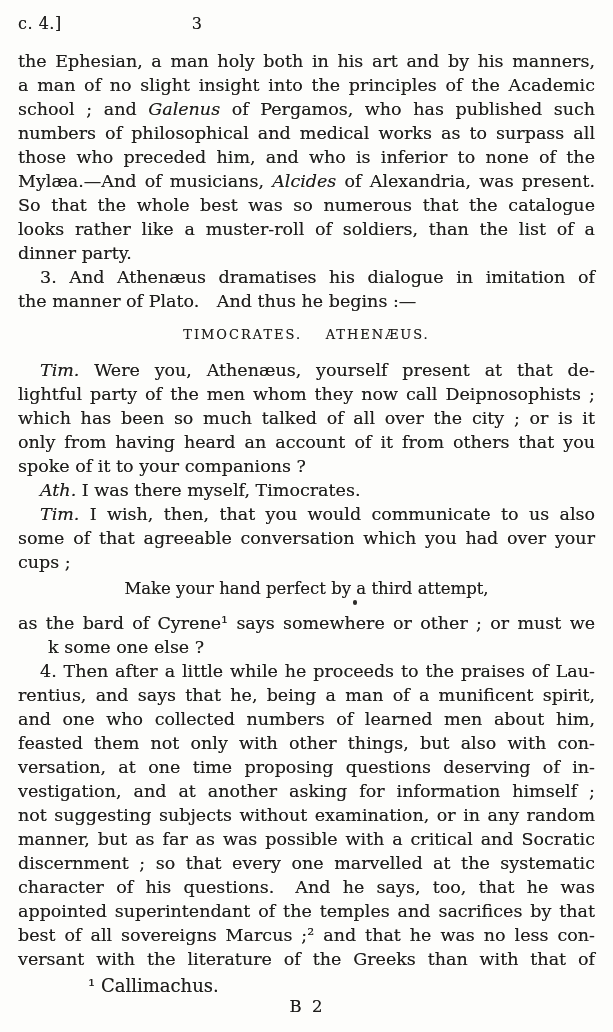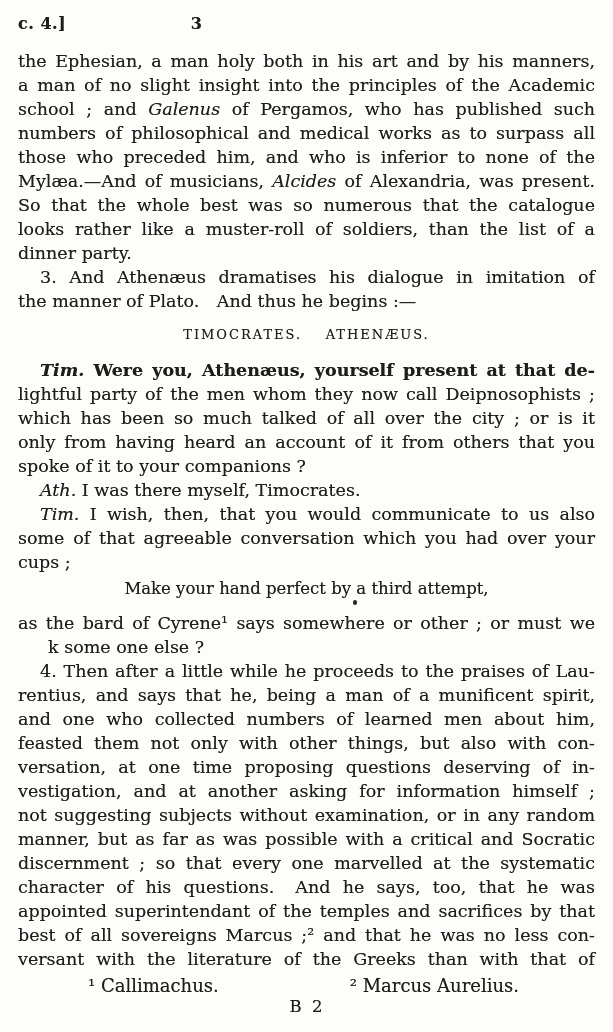--- a/index.html
+++ b/index.html
@@ -9,21 +9,21 @@
     height: 1032px;
     box-sizing: border-box;
     background: #fdfdfb;
     color: #1e1d1b;
     padding: 14px 18px 0 18px;
     overflow: hidden;
     font-family: "DejaVu Serif", "Liberation Serif", serif;
     text-shadow: 0 0 0.5px rgba(20,20,20,0.55);
   }
   
-  .header { display: flex; align-items: flex-end; font-weight: bold; }
+  .header { display: flex; align-items: flex-end; }
   .h-left  { width: 92px; font-size: 16px; letter-spacing: 0.5px; }
   .h-center{ flex: 1; text-align: center; font-size: 13.5px; letter-spacing: 2.2px; word-spacing: 7px; }
   .h-right { width: 92px; text-align: right; font-size: 16px; }
 
   
   .page-body { margin-top: 16px; font-size: 17.5px; line-height: 24px; }
   .line { min-height: 24px; }
   .fj { text-align: justify; text-align-last: justify; }
   .l  { text-align: left; white-space: pre-wrap; }
   .c  { text-align: center; }
@@ -70,21 +70,21 @@
         <div class="line l"><span>dinner party.</span></div>
       </div>
       <div class="block p">
         <div class="line fj" style="text-indent: 22px;"><span>3. And Athenæus dramatises his dialogue in imitation of</span></div>
         <div class="line l"><span>the manner of Plato.  And thus he begins :—</span></div>
       </div>
       <div class="block heading">
         <div class="line c"><span>TIMOCRATES.  ATHENÆUS.</span></div>
       </div>
       <div class="block p">
-        <div class="line fj" style="text-indent: 22px; font-weight: bold;"><span class="it">Tim.</span><span> Were you, Athenæus, yourself present at that de-</span></div>
+        <div class="line fj" style="text-indent: 22px;"><span class="it">Tim.</span><span> Were you, Athenæus, yourself present at that de-</span></div>
         <div class="line fj"><span>lightful party of the men whom they now call Deipnosophists ;</span></div>
         <div class="line fj"><span>which has been so much talked of all over the city ; or is it</span></div>
         <div class="line fj"><span>only from having heard an account of it from others that you</span></div>
         <div class="line l"><span>spoke of it to your companions ?</span></div>
       </div>
       <div class="block p">
         <div class="line l" style="text-indent: 22px;"><span class="it">Ath.</span><span> I was there myself, Timocrates.</span></div>
       </div>
       <div class="block p">
         <div class="line fj" style="text-indent: 22px;"><span class="it">Tim.</span><span> I wish, then, that you would communicate to us also</span></div>
@@ -111,18 +111,17 @@
         <div class="line fj"><span>discernment ; so that every one marvelled at the systematic</span></div>
         <div class="line fj"><span>character of his questions.  And he says, too, that he was</span></div>
         <div class="line fj"><span>appointed superintendant of the temples and sacrifices by that</span></div>
         <div class="line fj"><span>best of all sovereigns Marcus ;² and that he was no less con-</span></div>
         <div class="line fj"><span>versant with the literature of the Greeks than with that of</span></div>
       </div>
     </div>
 
   <div class="footnotes">
     <span>¹ Callimachus.</span>
-    <span>² Marcus Aurelius.</span>
   </div>
 
   <div class="signature">B 2</div>
 
 </div>
 
 </body></html>

